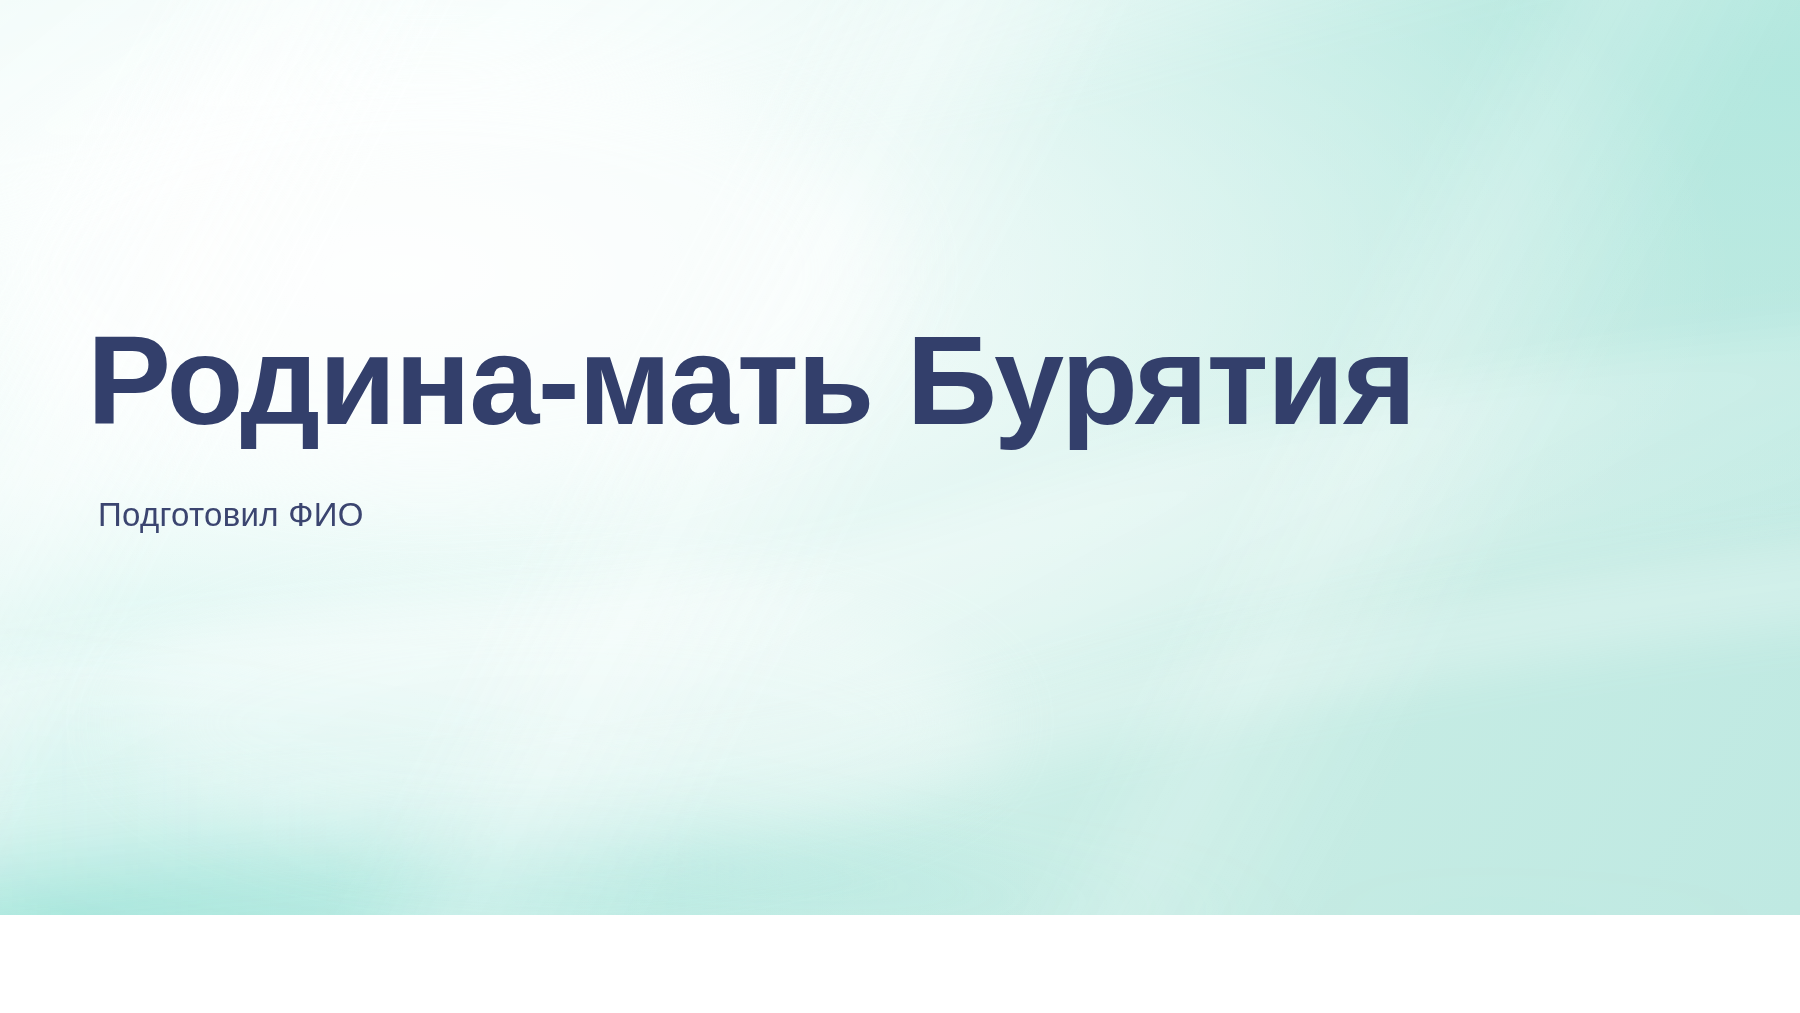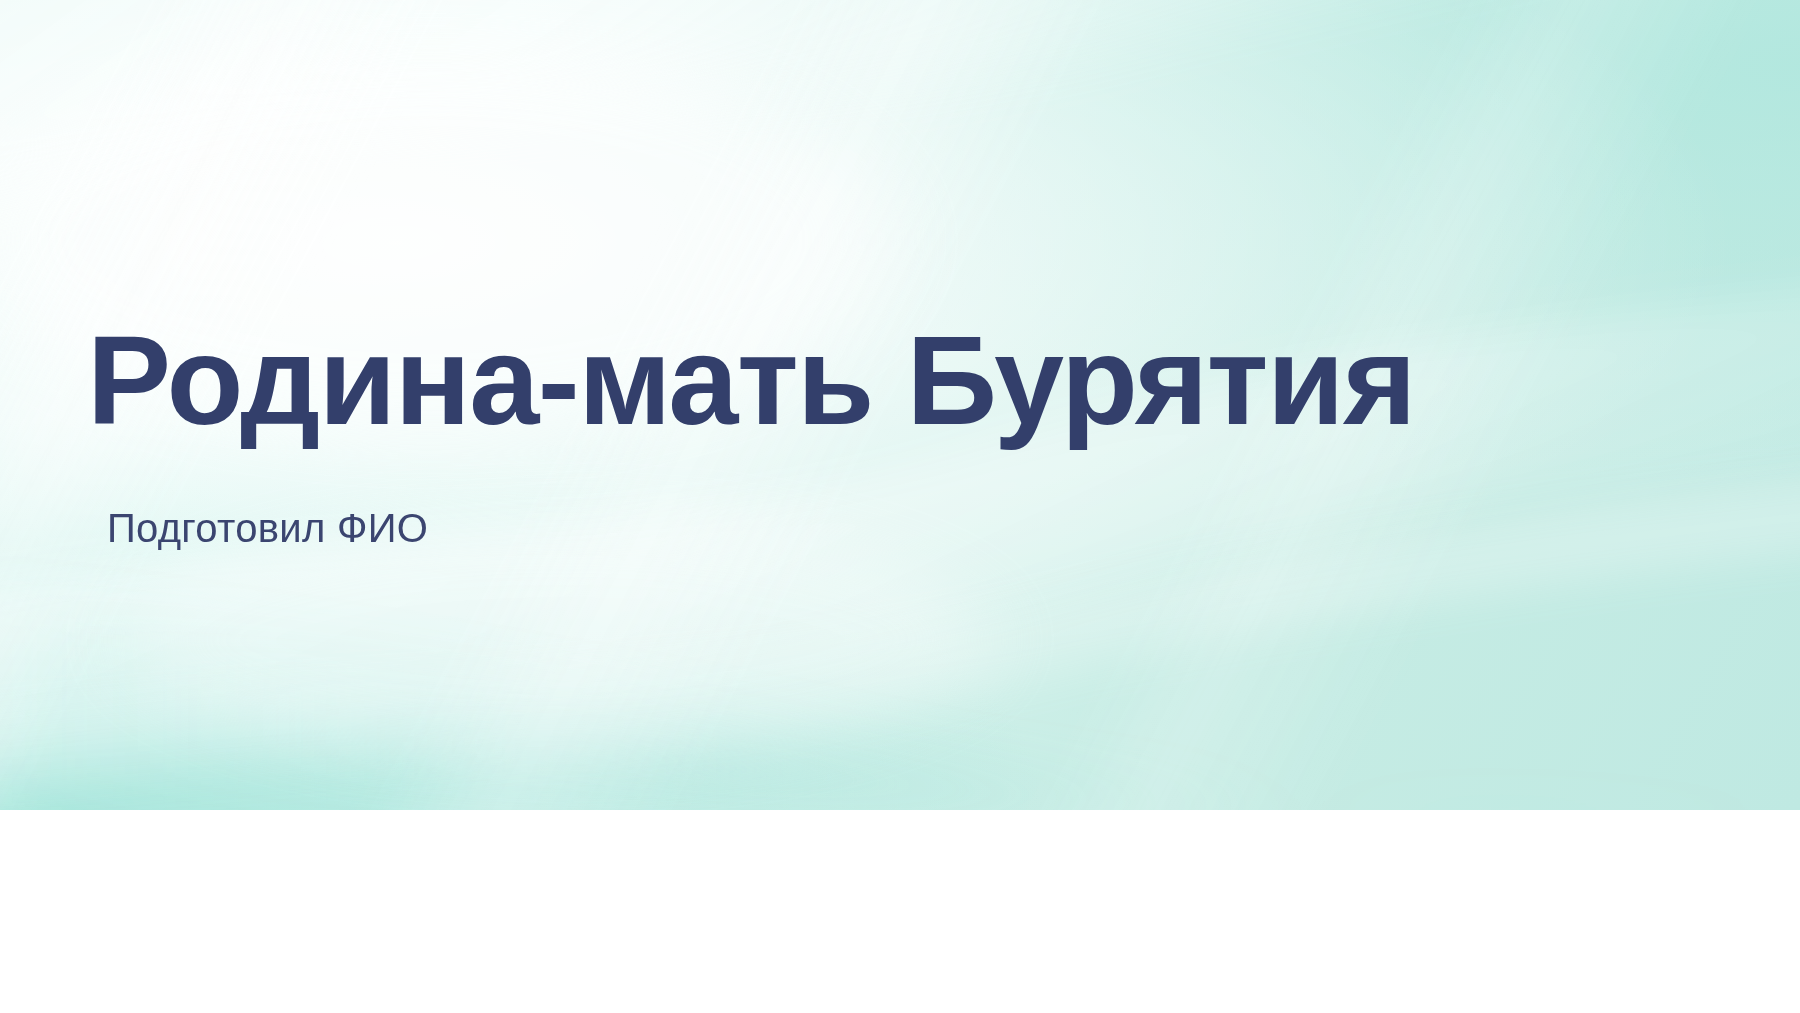--- a/index.html
+++ b/index.html
@@ -4,21 +4,21 @@
 <style>
   html, body {
     margin: 0;
     padding: 0;
     background: #ffffff;
   }
 
   #slide {
     position: relative;
     width: 1800px;
-    height: 810px;
+    height: 915px;
     overflow: hidden;
     font-family: "Liberation Sans", "DejaVu Sans", sans-serif;
     
     background:
       radial-gradient(120% 95% at 22% 30%, rgba(255,255,255,0.95) 0%, rgba(255,255,255,0.55) 28%, rgba(255,255,255,0.0) 62%),
       radial-gradient(90% 80% at 4% 100%, rgba(150,224,212,0.75) 0%, rgba(150,224,212,0.0) 60%),
       radial-gradient(110% 90% at 100% 8%, rgba(176,231,222,0.85) 0%, rgba(176,231,222,0.0) 58%),
       linear-gradient(118deg, #dff7f2 0%, #e6faf6 20%, #d4f2ec 48%, #c6ece4 72%, #bfe9e2 100%);
   }
 
@@ -74,22 +74,22 @@
     font-weight: 700;
     letter-spacing: -1.5px;
     color: #333f6b;
     white-space: nowrap;
   }
 
   .slide-subtitle {
     position: absolute;
     top: 487px;
     left: 3px;
-    margin: 17px;
-    font-size: 40px;
+    margin: 8px;
+    font-size: 33px;
     line-height: 1.2;
     font-weight: 400;
     letter-spacing: 0.3px;
     color: #3b4570;
     white-space: nowrap;
   }
 </style>
 </head>
 <body>
 

